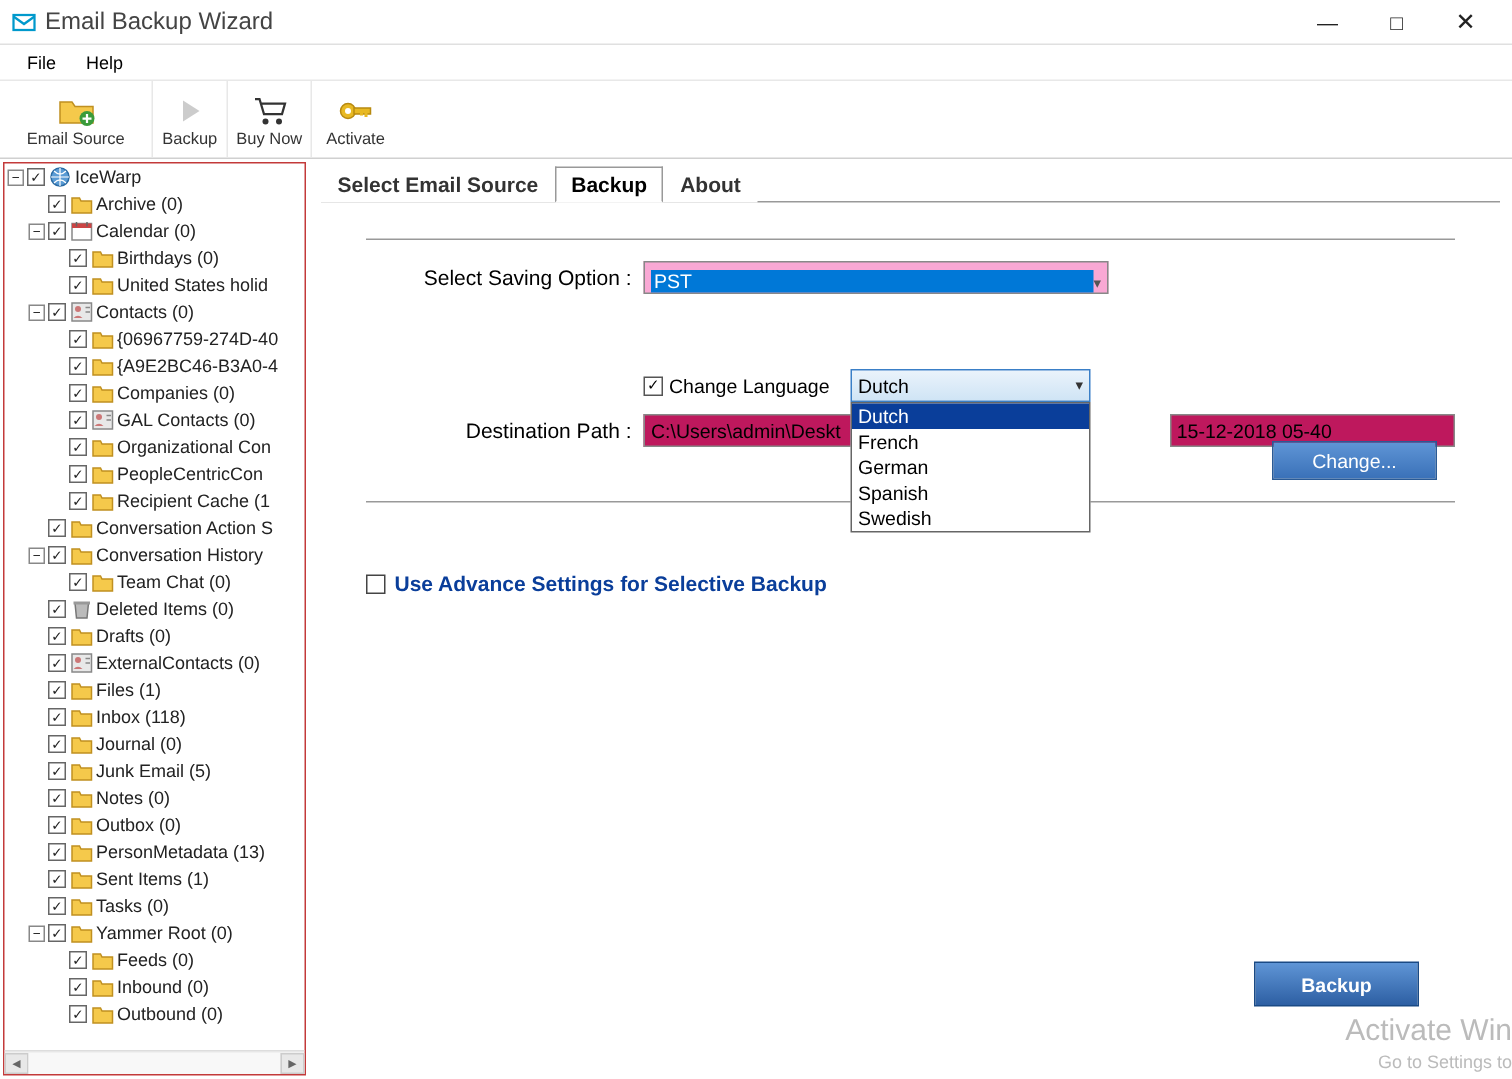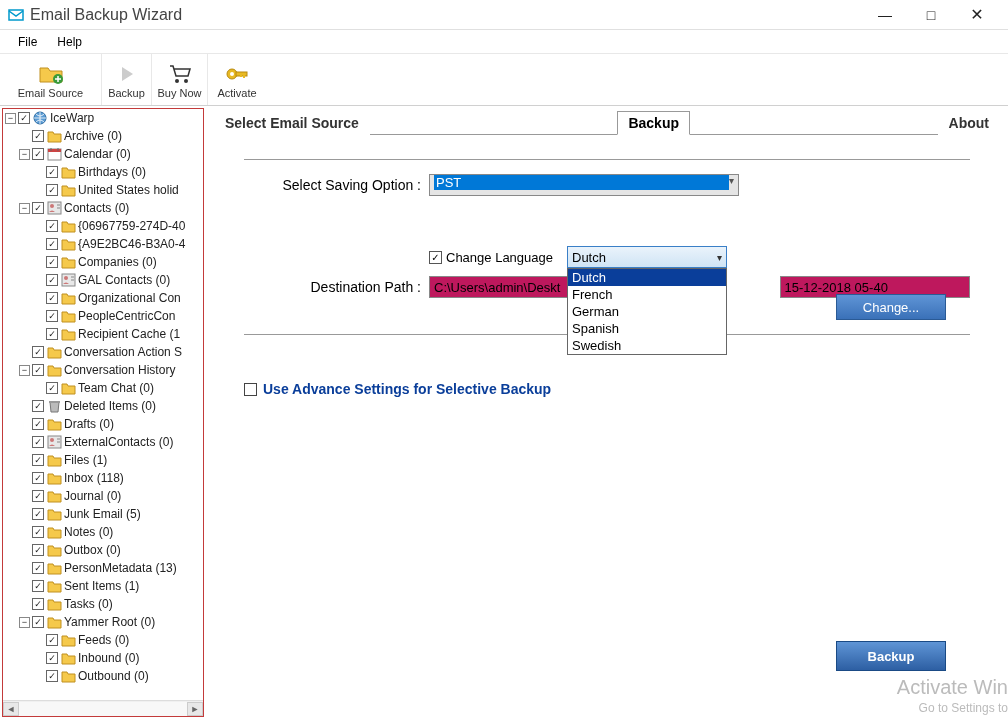--- a/index.html
+++ b/index.html
@@ -40,50 +40,50 @@
 .tree-node .expander-spacer { width: 13px; display: inline-block; }
 .tree-node .cb { width: 12px; height: 12px; border: 1px solid #666; display: inline-flex; align-items: center; justify-content: center; font-size: 9px; color: #222; margin-right: 2px; cursor: pointer; background: #fff; }
 .tree-node .folder-icon { display: inline-flex; width: 16px; height: 14px; align-items: center; justify-content: center; font-size: 12px; margin-right: 2px; }
 .tree-node .node-label { font-size: 12px; }
 .indent-0 { padding-left: 2px; }
 .indent-1 { padding-left: 16px; }
 .indent-2 { padding-left: 30px; }
 
 
 .main-panel { flex: 1; padding: 4px 8px 0 8px; position: relative; }
-.tabs { display: flex; border-bottom: 1px solid #999; justify-content: space-between; }
+.tabs { display: flex; border-bottom: 1px solid #999; }
 .tab { padding: 3px 10px; font-weight: bold; font-size: 14px; cursor: pointer; border: 1px solid transparent; border-bottom: none; position: relative; top: 1px; background: #fff; }
 .tab.active { border: 1px solid #999; border-bottom: 1px solid #fff; }
 .tab.inactive { color: #333; }
 
 .section-hr { border: none; border-top: 1px solid #999; margin: 24px 30px 0 30px; }
 
 .form-row { display: flex; align-items: center; margin: 14px 30px 0 30px; }
 .form-label { width: 185px; text-align: right; font-size: 14px; padding-right: 8px; }
 
-.select-box { border: 1px solid #888; height: 22px; display: flex; align-items: flex-start; padding: 0 4px; background: #e5e5e5; position: relative; }
+.select-box { border: 1px solid #888; height: 22px; display: flex; align-items: flex-end; padding: 0 4px; background: #f9a8d4; position: relative; }
 .select-box.wide { width: 310px; }
 .select-box .select-val { flex: 1; font-size: 13px; }
 .select-box .select-val.highlighted { background: #0078d7; color: #fff; padding: 0 2px; }
 .select-box .chev { font-size: 10px; color: #555; }
 
 .checkbox-inline { display: inline-flex; align-items: center; margin-right: 6px; }
 .cb-box { width: 13px; height: 13px; border: 1px solid #555; display: inline-flex; align-items: center; justify-content: center; font-size: 10px; margin-right: 4px; }
 
 .lang-row { margin-top: 50px; }
 .lang-select { width: 160px; border: 1px solid #3a7fc7; height: 22px; display: flex; align-items: center; background: linear-gradient(#eaf3fb,#cfe4f5); padding: 0 4px; position: relative; }
 .lang-select .sv { flex: 1; font-size: 13px; }
 .lang-select .chev { font-size: 10px; color: #333; }
 .lang-dropdown { position: absolute; top: 21px; left: -1px; width: 160px; border: 1px solid #666; background: #fff; z-index: 10; }
 .lang-opt { padding: 1px 4px; font-size: 13px; }
 .lang-opt.sel { background: #0a3e9a; color: #fff; }
 
 .dest-row { margin-top: 8px; }
 .dest-input { flex: 1; border: 1px solid #888; height: 22px; padding: 0 4px; font-size: 13px; background: #be185d; display: flex; align-items: center; overflow: hidden; white-space: nowrap; }
-.change-btn { position: absolute; right: 62px; top: 188px; width: 110px; height: 26px; background: linear-gradient(#5f95d6,#3a71b8); color: #fff; border: 1px solid #2a5a95; display: flex; align-items: center; justify-content: center; font-size: 13px; cursor: pointer; }
+.change-btn { position: absolute; right: 50px; top: 188px; width: 110px; height: 26px; background: linear-gradient(#5f95d6,#3a71b8); color: #fff; border: 1px solid #2a5a95; display: flex; align-items: center; justify-content: center; font-size: 13px; cursor: pointer; }
 
 .adv-row { margin: 46px 30px 0 30px; display: flex; align-items: center; }
 .adv-cb { width: 13px; height: 13px; border: 1px solid #444; margin-right: 6px; }
 .adv-label { color: #0a3e9a; font-weight: bold; font-size: 14px; }
 
 .backup-btn { position: absolute; right: 62px; bottom: 48px; width: 110px; height: 30px; background: linear-gradient(#5f95d6,#2d5fa3); color: #fff; border: 1px solid #1a4a85; display: flex; align-items: center; justify-content: center; font-weight: bold; font-size: 14px; cursor: pointer; }
 
 .watermark { position: absolute; right: 0; bottom: 20px; color: #bbb; font-size: 20px; pointer-events: none; }
 .watermark-sub { position: absolute; right: 0; bottom: 4px; color: #bbb; font-size: 12px; pointer-events: none; }
 

